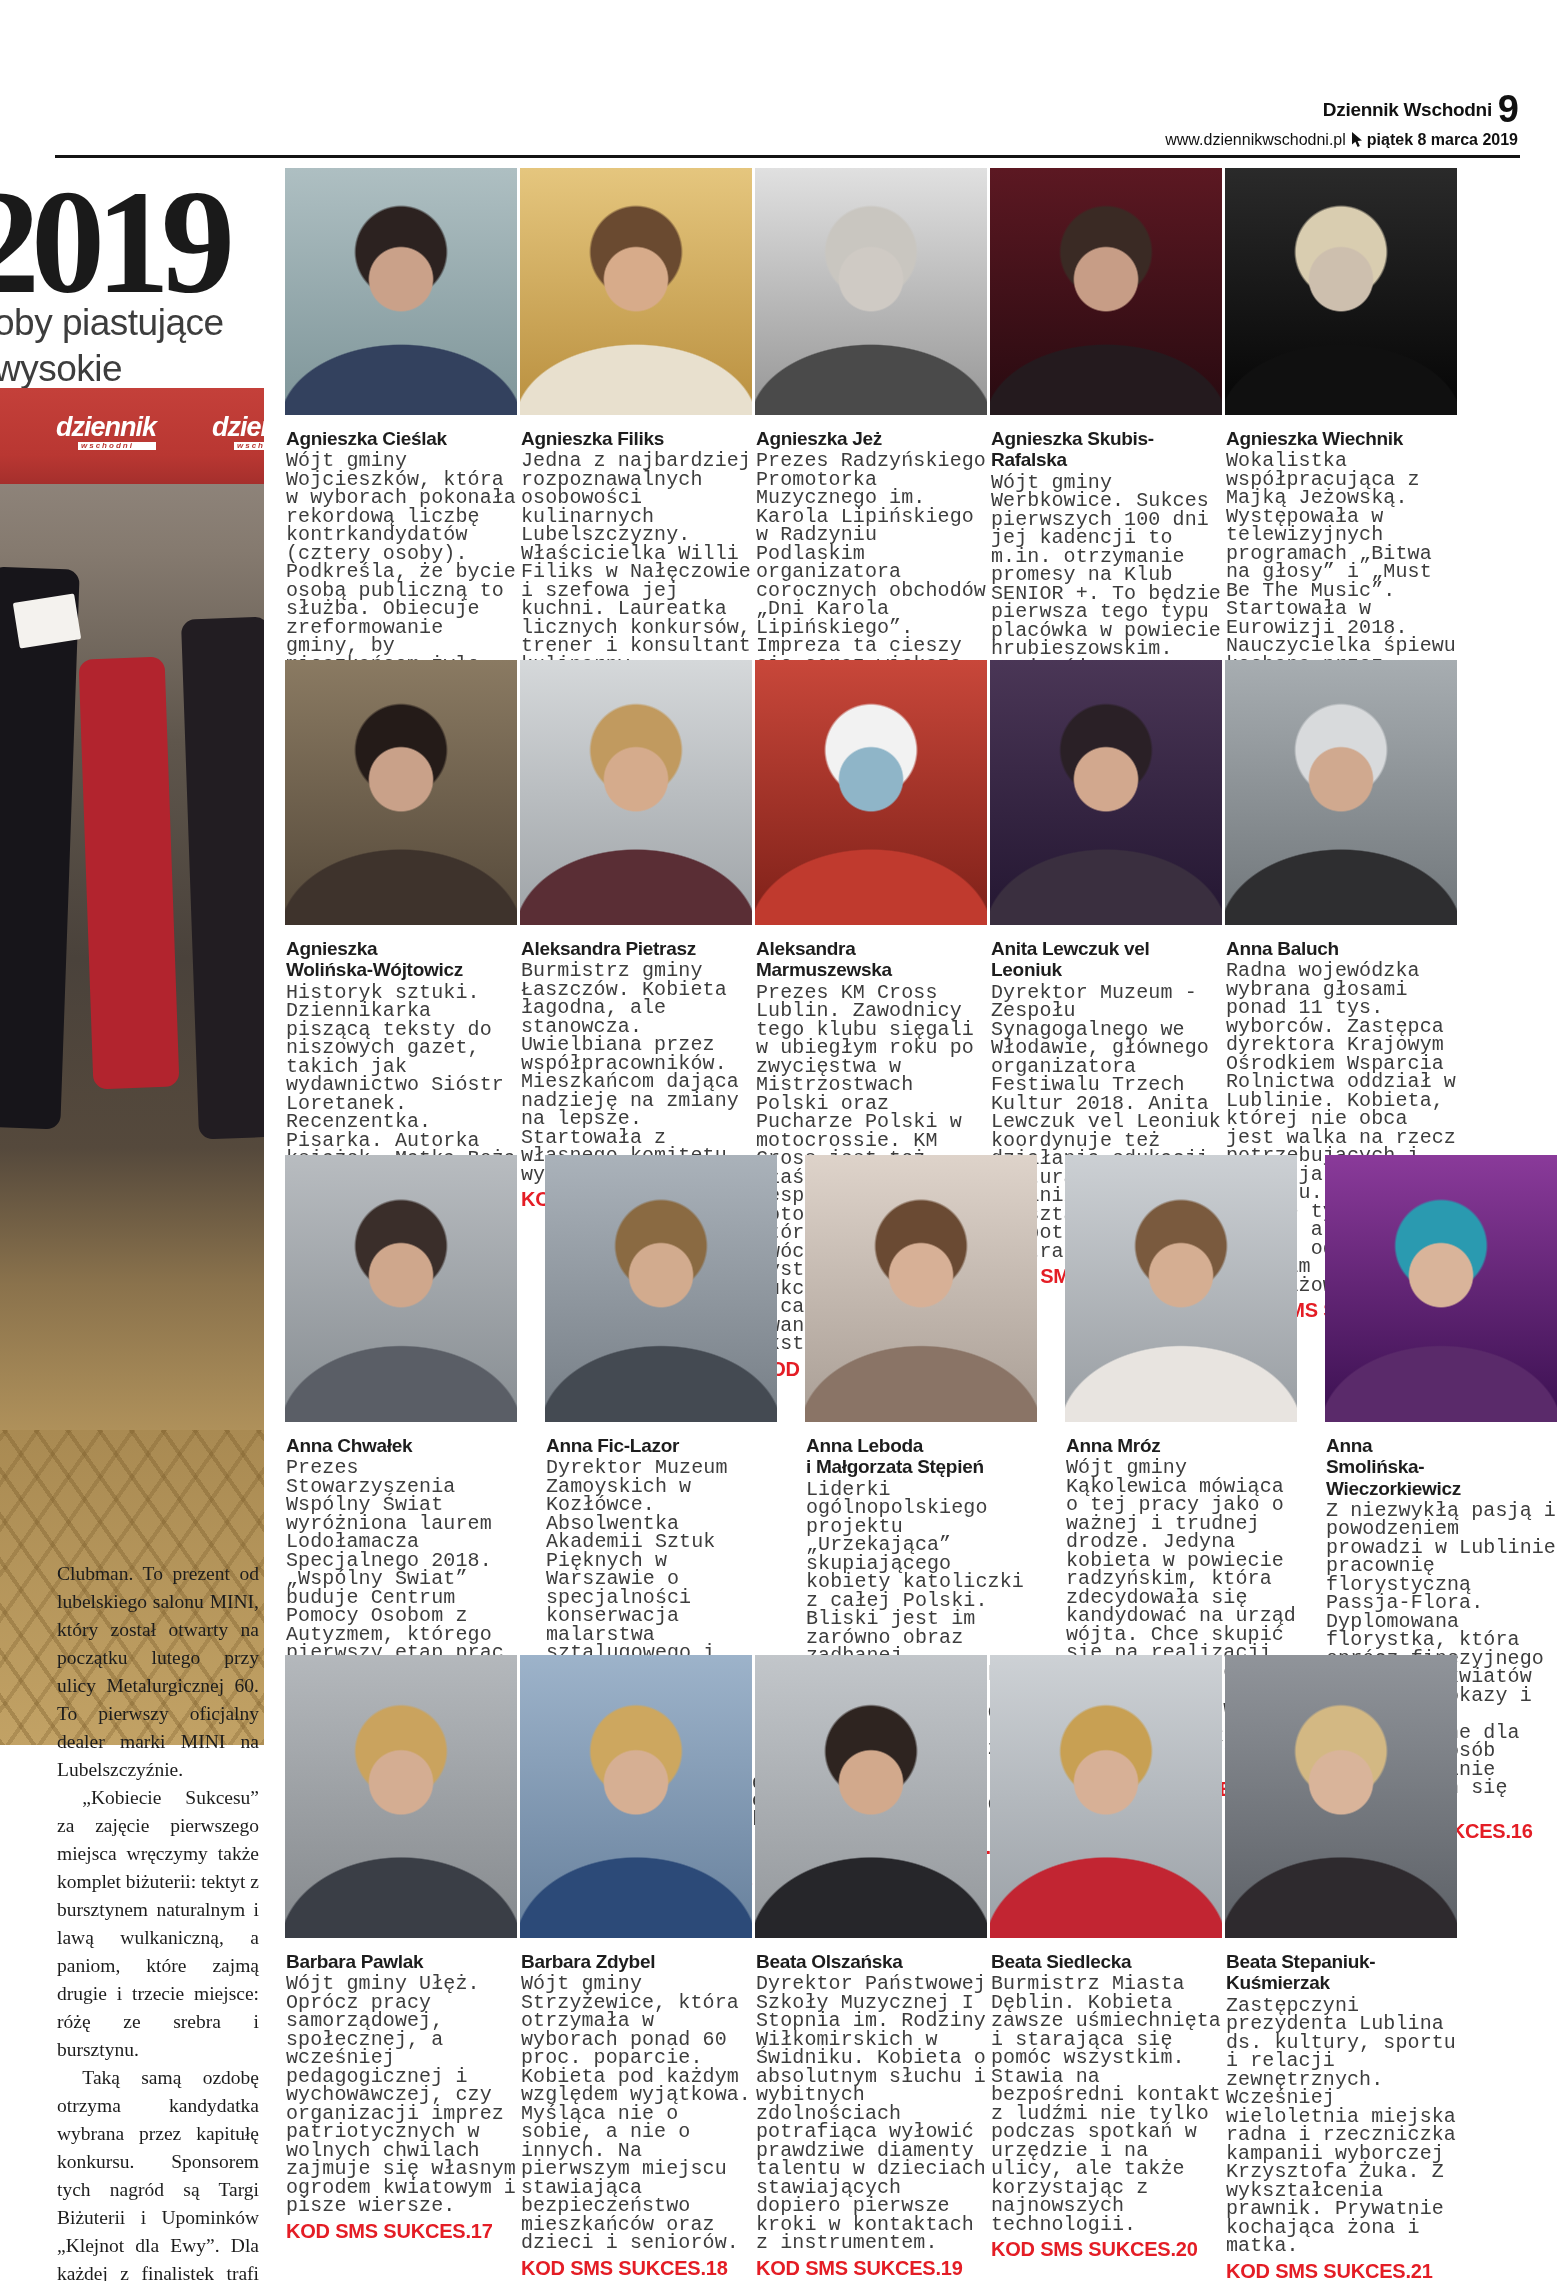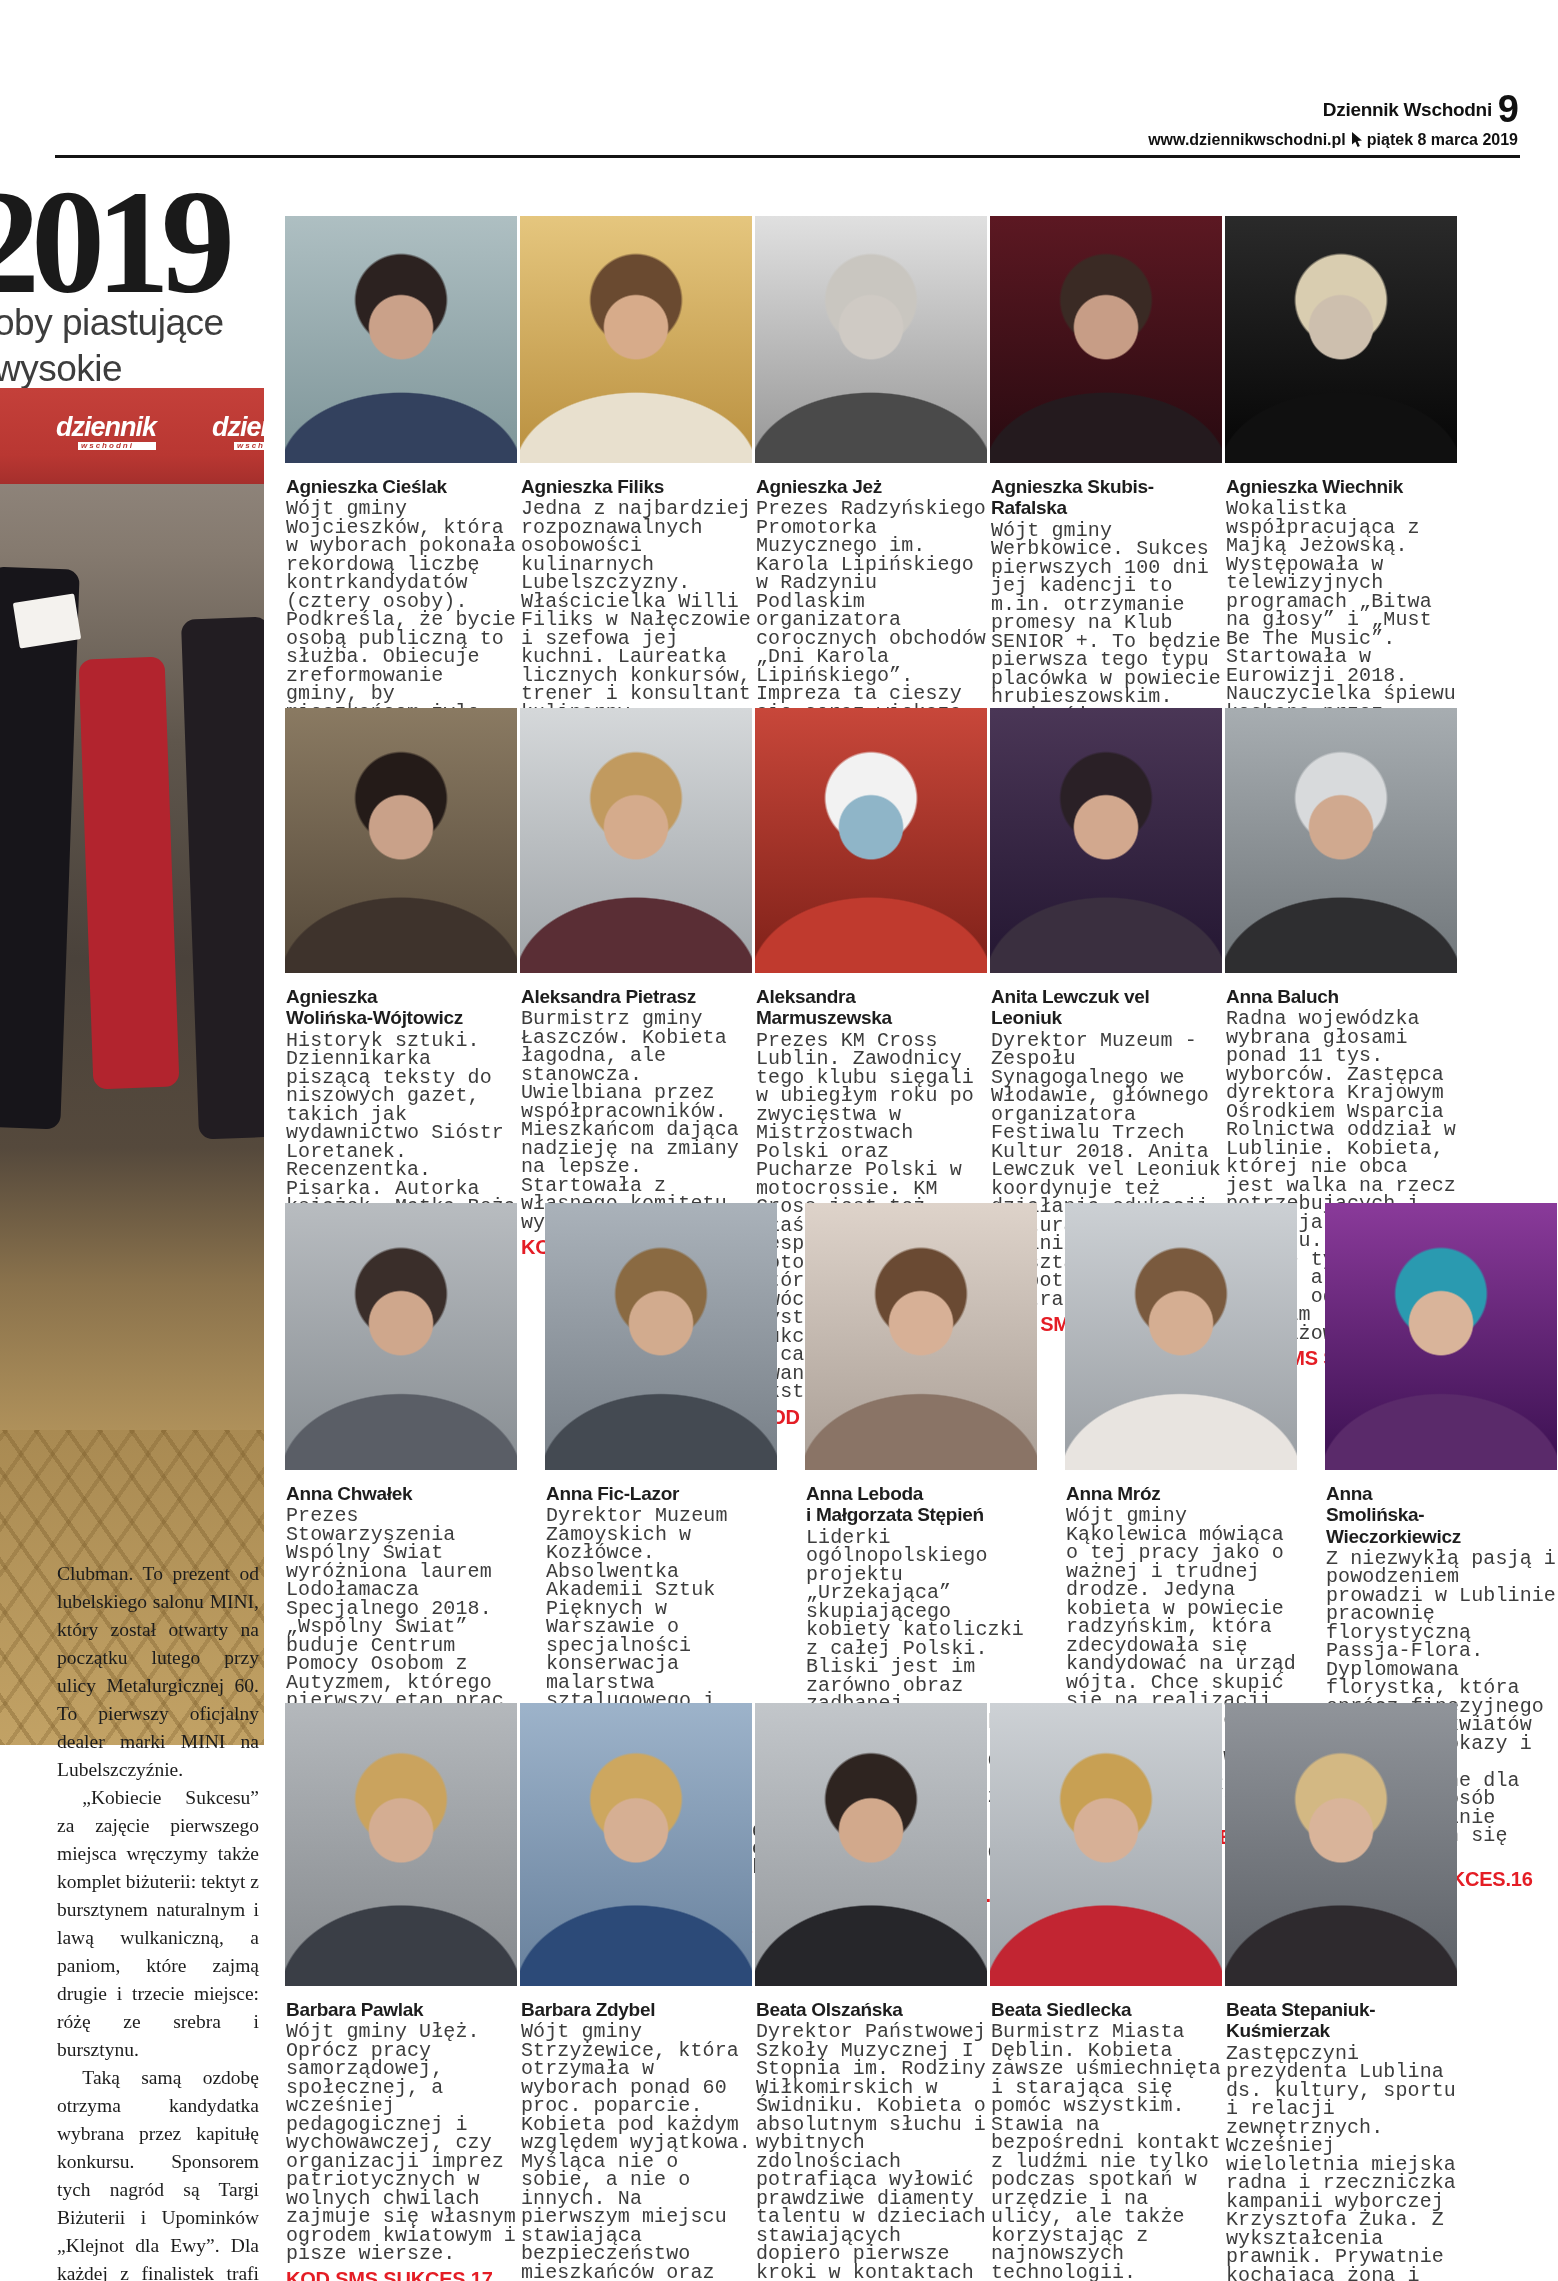--- a/index.html
+++ b/index.html
@@ -5,21 +5,21 @@
   html,body{margin:0;padding:0;}
   body{
     width:1558px;height:2281px;position:relative;background:#ffffff;
     font-family:"Liberation Sans",sans-serif;overflow:hidden;
   }
   
   .masthead{position:absolute;top:88px;right:40px;text-align:right;color:#111;}
   .mh-line1{font-size:19px;font-weight:bold;letter-spacing:-0.3px;}
   .mh-pageno{font-size:38px;font-weight:bold;vertical-align:-6px;margin-left:6px;letter-spacing:-1px;}
   .mh-line2{font-size:16px;margin-top:0;display:flex;align-items:center;justify-content:flex-end;gap:4px;}
-  .mh-url{font-weight:bold;color:#111;}
+  .mh-url{font-weight:normal;color:#111;}
   .mh-date{font-weight:bold;}
   .cursor-svg{width:13px;height:16px;display:inline-block;}
   .top-rule{position:absolute;top:155px;left:55px;width:1465px;height:3px;background:#141414;}
 
   
   .big-year{
     position:absolute;left:-34px;top:168px;
     font-family:"Liberation Serif",serif;font-weight:bold;
     font-size:148px;line-height:1;color:#1a1a1a;letter-spacing:-9px;
   }
@@ -63,21 +63,21 @@
     position:absolute;left:57px;top:1560px;width:202px;
     font-family:"Liberation Serif",serif;font-size:19.5px;line-height:28px;color:#1c1c1c;
     text-align:justify;
   }
   .article p{margin:0;}
   .article p.ind{text-indent:1.3em;}
 
   
   .row{position:absolute;left:285px;display:flex;gap:3px;}
   .r1{top:168px;} .r2{top:660px;} .r3{top:1155px;gap:28px;} .r4{top:1655px;}
-  .cell{width:232px;margin-top:48px;}
+  .cell{width:232px;}
   .photo{width:232px;background-repeat:no-repeat;
     background-image:
       radial-gradient(ellipse 86% 52% at 50% 103%, var(--body) 60%, transparent 61%),
       radial-gradient(circle 33px at 50% 45%, var(--skin) 95%, transparent 100%),
       radial-gradient(circle 47px at 50% 34%, var(--hair) 95%, transparent 100%),
       linear-gradient(180deg, var(--bg1), var(--bg2));
   }
   .r1 .photo{height:247px;} .r2 .photo{height:265px;} .r3 .photo{height:267px;} .r4 .photo{height:283px;}
   .profile-name{
     margin:13px 0 3px 1px;font-size:19px;font-weight:bold;color:#1d1d1d;

